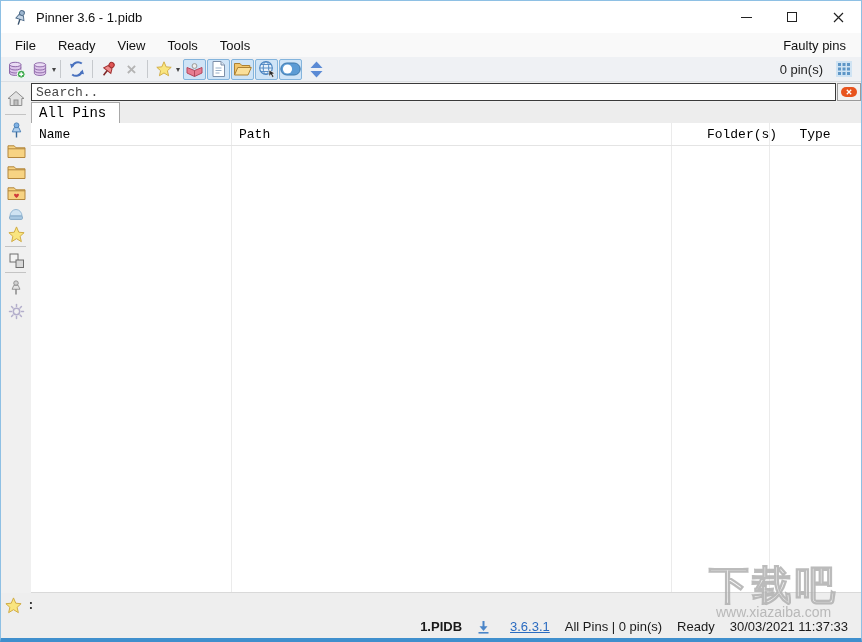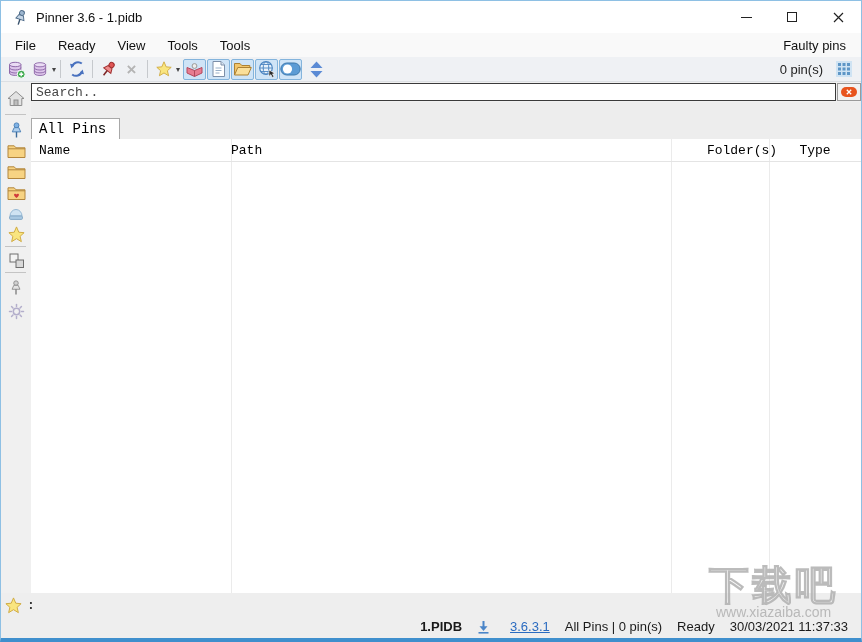--- a/index.html
+++ b/index.html
@@ -51,31 +51,31 @@
   .main { position:absolute; top:81px; left:30px; width:830px; height:511px; background:#f0f0f0; }
   .searchrow { height:20px; display:flex; align-items:flex-start; padding-top:1px; }
   .search-input { flex:1; height:18px; border:1px solid #3a3a3a; background:#fff;
     font-family:"Liberation Mono", monospace; font-size:13px; padding:0 4px; color:#222; outline:none; }
   .search-input::placeholder { color:#454545; opacity:1; }
   .clear-btn { width:24px; height:18px; margin-left:1px; border:1px solid #9a9a9a; background:#f2f2f2;
     display:flex; align-items:center; justify-content:center; padding:0; }
   .clear-pill { width:16px; height:10px; background:#e8541e; border-radius:5px;
     display:flex; align-items:center; justify-content:center; }
 
-  .tabrow { height:37px; background:#ededed; display:flex; align-items:flex-end; }
+  .tabrow { height:21px; background:#ededed; display:flex; align-items:center; }
   .tab { height:21px; min-width:89px; background:#ffffff; border:1px solid #a8a8a8; border-bottom:none;
     font-family:"Liberation Mono", monospace; font-size:14px; color:#000;
     display:flex; align-items:center; padding:0 10px 0 7px; }
 
   .table { position:relative; height:470px; background:#ffffff; border-bottom:1px solid #d9d9d9; }
   .thead { position:relative; height:23px; border-bottom:1px solid #e4e4e4;
     font-family:"Liberation Mono", monospace; font-size:13px; color:#000;padding-left:34px; }
   .th { position:absolute; top:4px; }
   .th-name { left:8px; }
-  .th-path { left:200px; }
+  .th-path { left:208px; }
   .th-folders { left:662px; width:98px; text-align:center; }
   .th-type { left:738px; width:92px; text-align:center; }
   .col-line { position:absolute; top:0; bottom:0; width:0; border-left:1px solid #ebebeb; }
   .tbody { position:absolute; top:23px; bottom:0; left:0; right:0; }
 
   
   .bottompanel { position:absolute; top:592px; left:0; right:0; height:45px; background:#eeeeee; }
   .tagrow { position:absolute; top:3px; left:3px; display:flex; align-items:center; gap:4px; }
   .tag-sep { font-size:13px; font-weight:bold; color:#333; font-family:"Liberation Mono", monospace; }
   .statusrow { position:absolute; right:13px; bottom:4px; display:flex; align-items:center; gap:15px;

